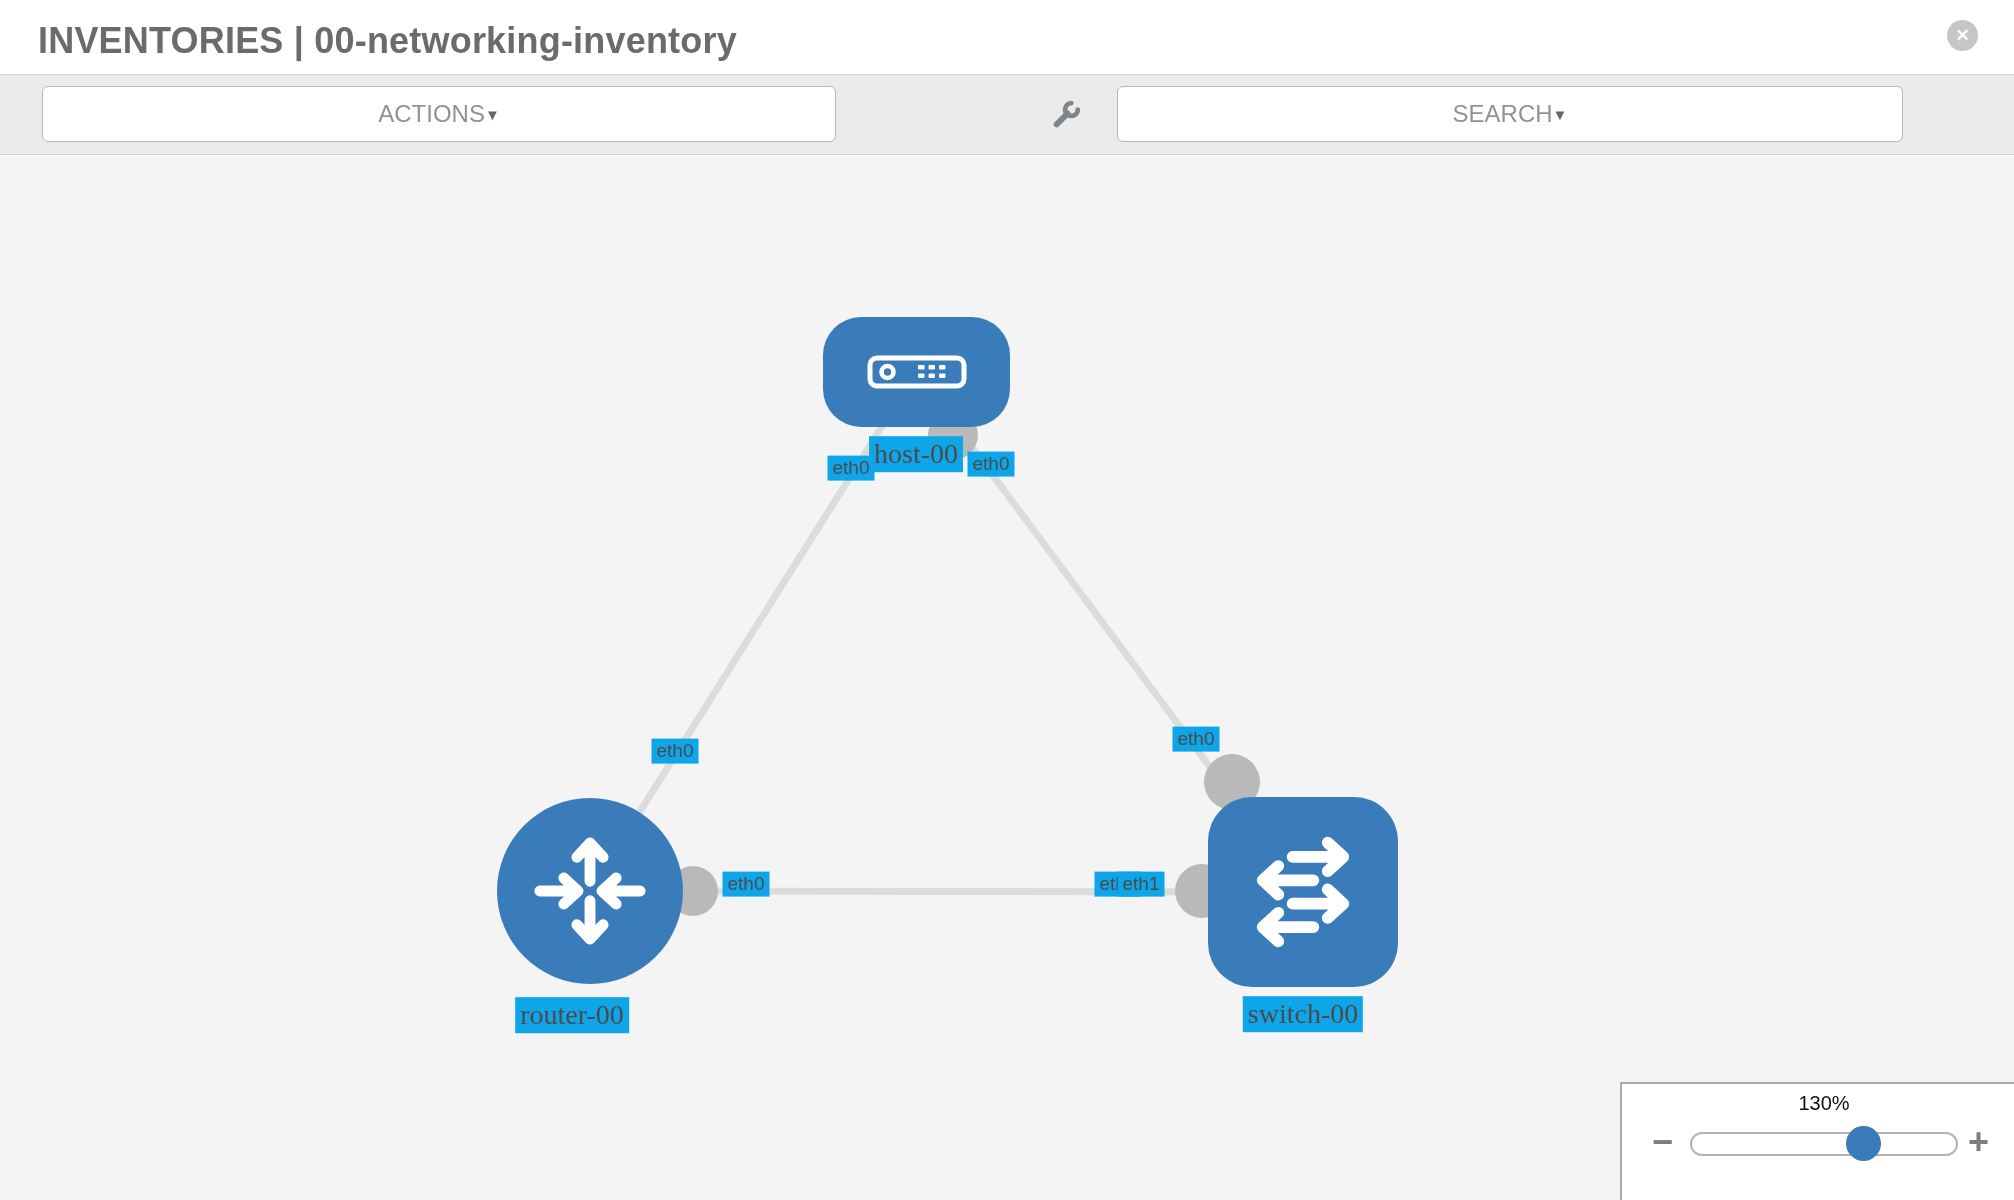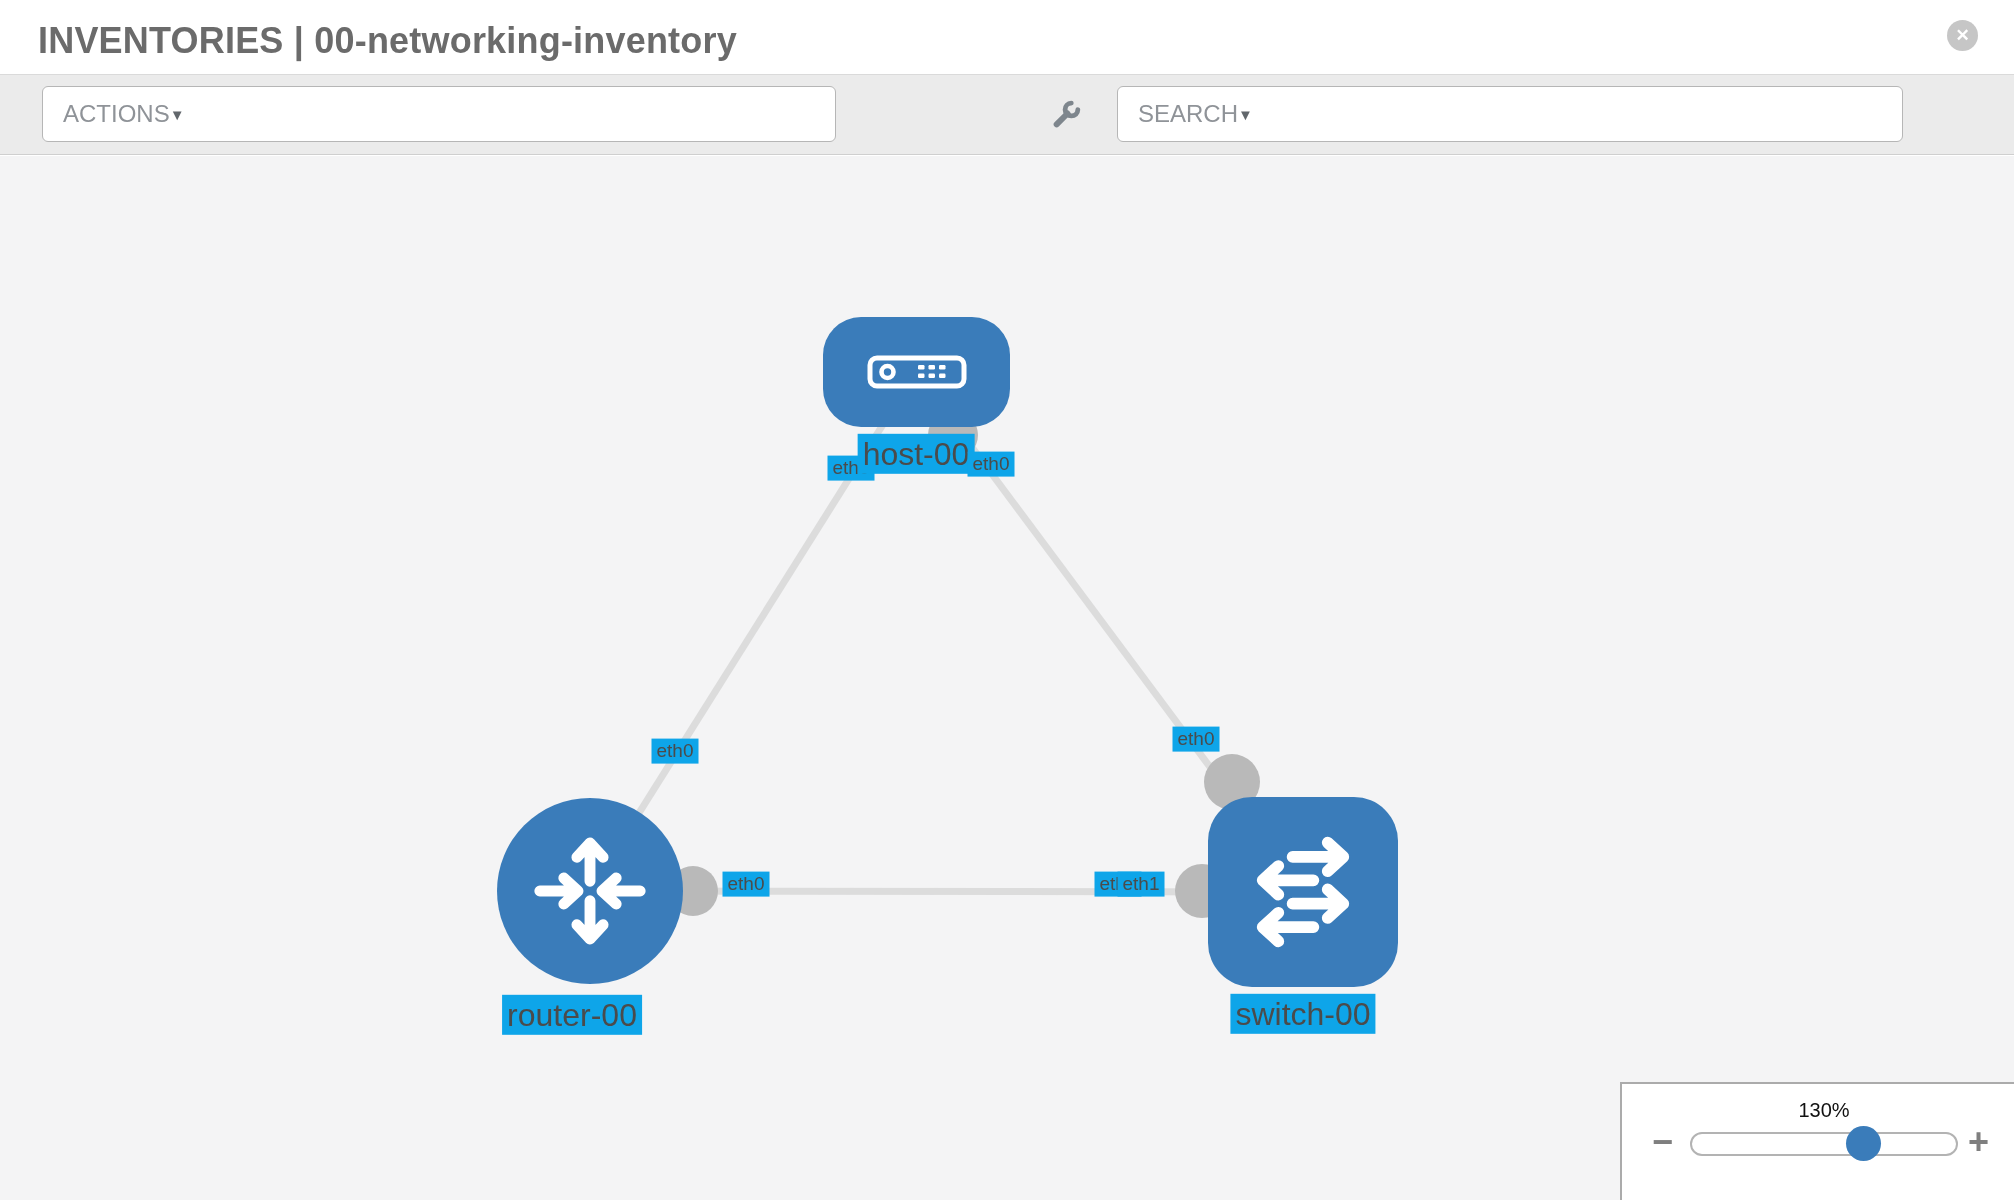--- a/index.html
+++ b/index.html
@@ -27,21 +27,21 @@
   .close-btn span { color: #ffffff; font-size: 17px; font-weight: bold; line-height: 1; }
 
   
   .toolbar {
     position: absolute; left: 0; top: 74px; width: 2014px; height: 81px;
     background: #ebebeb; border-top: 1px solid #dadada; border-bottom: 1px solid #cfcfcf;
   }
   .dropdown {
     position: absolute; top: 86px; height: 56px;
     background: #ffffff; border: 1px solid #b6b6b6; border-radius: 6px;
-    display: flex; align-items: center; justify-content: flex-start;
+    display: flex; align-items: center; justify-content: center;
     padding: 0 20px; font-size: 24px; color: #8f9398; cursor: pointer;
   }
   .dd-actions { left: 42px;  width: 794px; }
   .dd-search  { left: 1117px; width: 786px; }
   .caret { font-size: 15px; color: #62676c; }
   .tool-icon { position: absolute; top: 97px; width: 36px; height: 36px; cursor: pointer; }
   .icon-wrench { left: 1048px; }
   .icon-key    { left: 1116px; }
 
   
@@ -54,30 +54,30 @@
   .node { position: absolute; background: #3a7cba; display: flex; align-items: center; justify-content: center; cursor: pointer; }
   .node-host   { left: 823px;  top: 317px; width: 187px; height: 110px; border-radius: 38px; }
   .node-router { left: 497px;  top: 798px; width: 186px; height: 186px; border-radius: 50%; }
   .node-switch { left: 1208px; top: 797px; width: 190px; height: 190px; border-radius: 44px; }
 
   .lbl {
     position: absolute; transform: translate(-50%, -50%);
     background: #0ea5e9; color: #4b4b4b; white-space: nowrap;
     padding: 1px 5px; line-height: 1.2;
   }
-  .lbl-node { font-size: 32px; }
+  .lbl-node { font-size: 28px; font-family: Liberation Serif, serif; }
   .lbl-if   { font-size: 19px; }
 
   
   .zoom-panel {
     position: absolute; left: 1620px; top: 1082px; width: 400px; height: 124px;
     background: #ffffff; border: 2px solid #ababab;
   }
   .zoom-level {
-    position: absolute; left: 68px; top: 15px; width: 268px;
+    position: absolute; left: 68px; top: 8px; width: 268px;
     text-align: center; font-size: 20px; color: #111111;
   }
   .zoom-minus, .zoom-plus {
     position: absolute; top: 40px; font-size: 36px; font-weight: bold; color: #7f7f7f;
     cursor: pointer; line-height: 1;
   }
   .zoom-minus { left: 30px; }
   .zoom-plus  { left: 346px; }
   .zoom-track {
     position: absolute; left: 68px; top: 48px; width: 268px; height: 24px;

